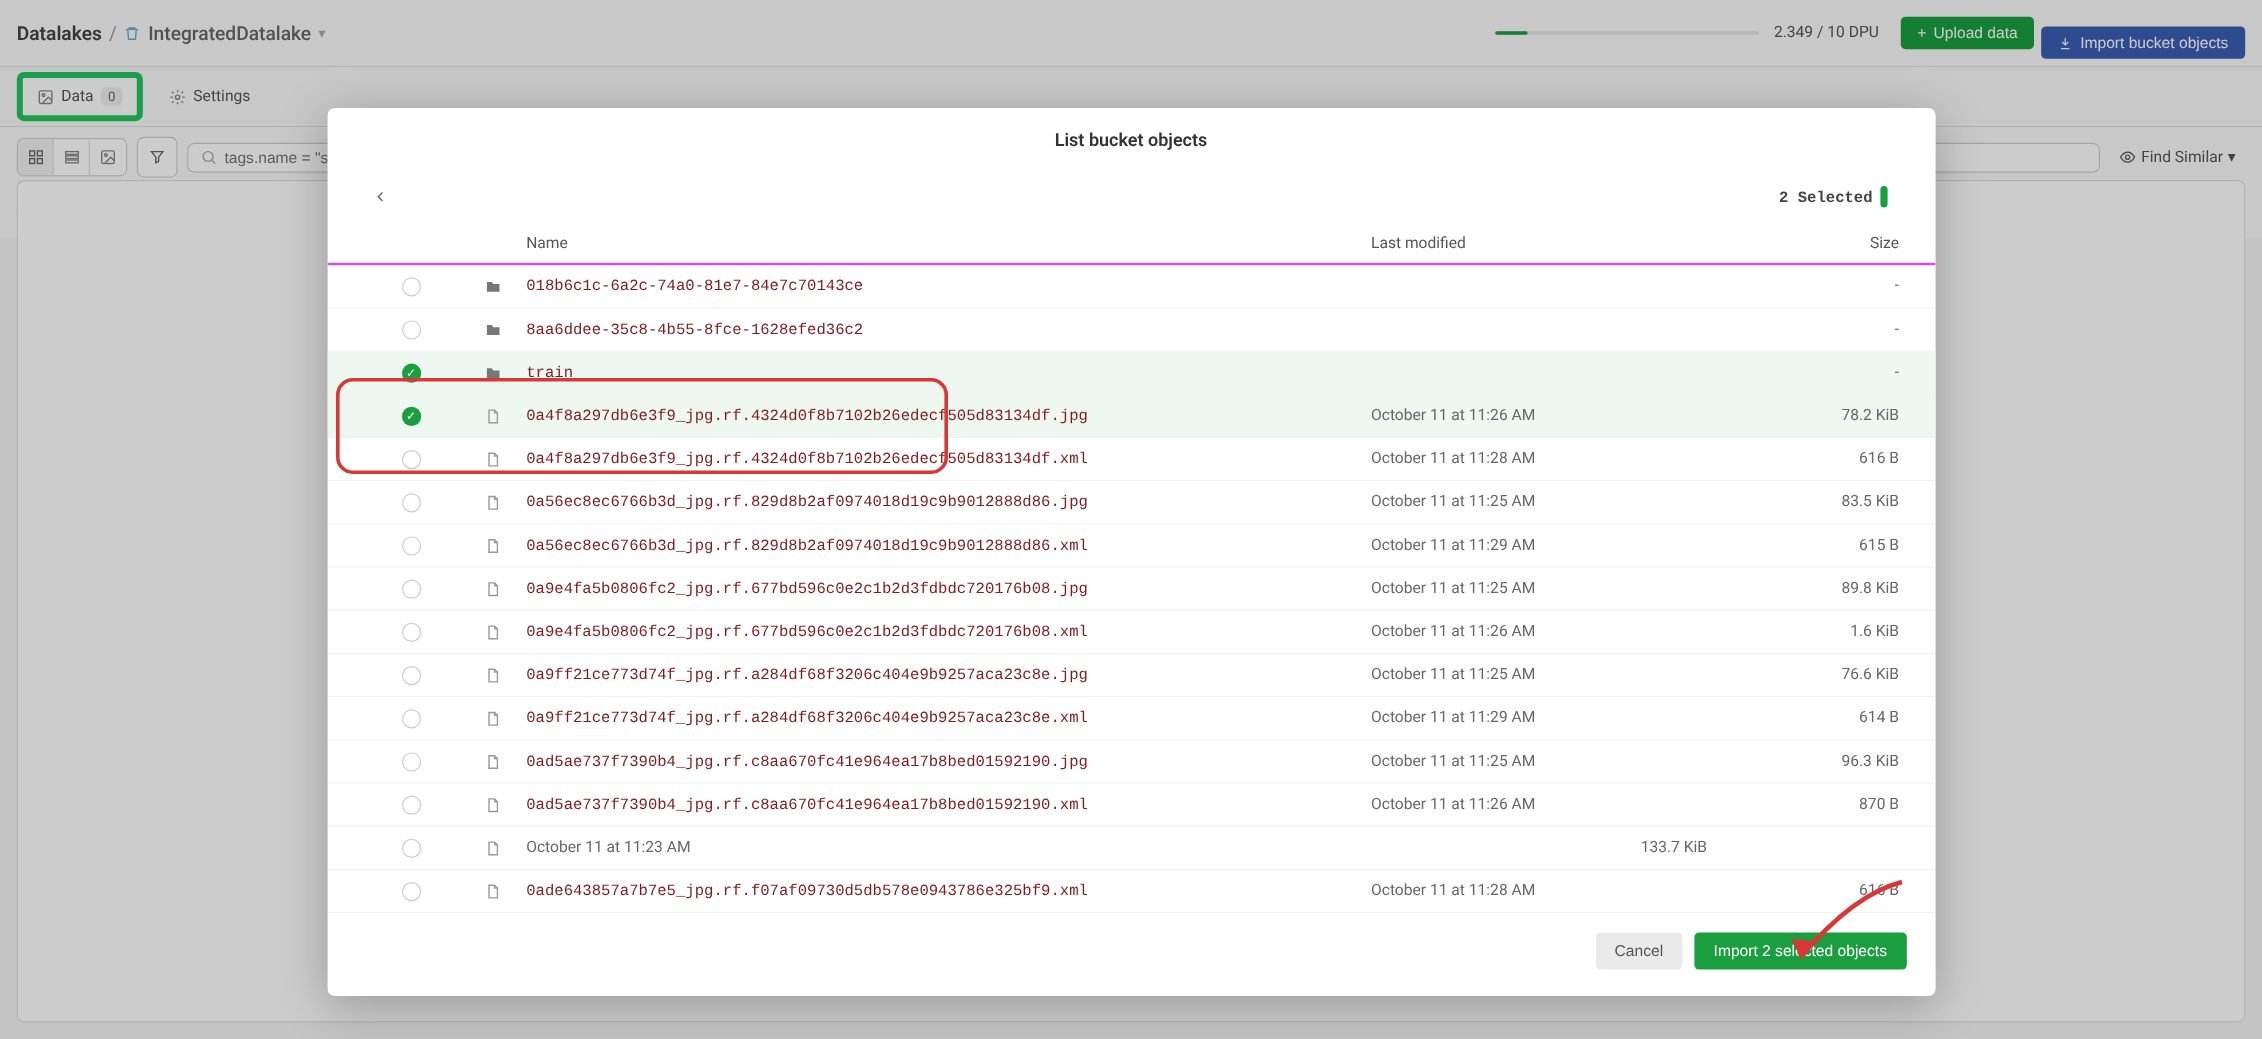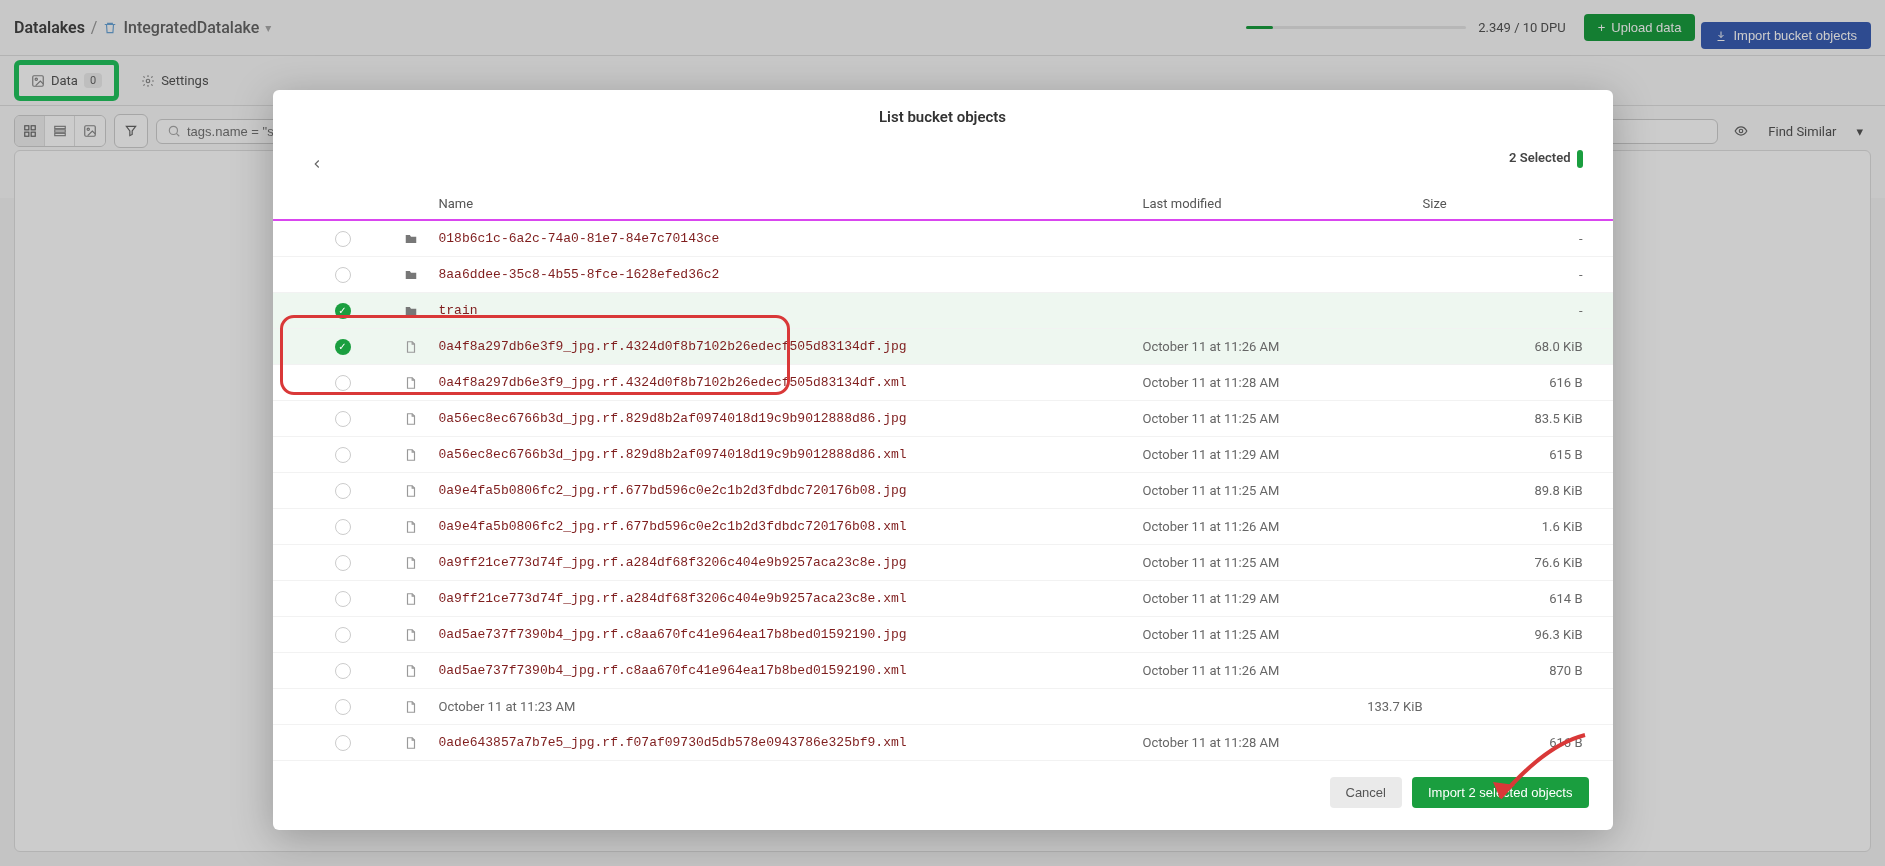--- a/index.html
+++ b/index.html
@@ -23,44 +23,44 @@
 .tab .badge { background: #eee; color: #666; border-radius: 4px; padding: 1px 6px; font-size: 11px; }
 .tab.plain { border: none; background: transparent; }
 .toolbar { display: flex; align-items: center; padding: 8px 14px; gap: 8px; background: #fafafa; }
 .icon-group { display: flex; border: 1px solid #d0d0d0; border-radius: 6px; overflow: hidden; }
 .icon-group .ib { width: 30px; height: 30px; display: flex; align-items: center; justify-content: center; border-right: 1px solid #e0e0e0; cursor: pointer; background: #fff; }
 .icon-group .ib:last-child { border-right: none; }
 .icon-group .ib.active { background: #f0f0f0; }
 .filter-btn { width: 34px; height: 34px; border: 1px solid #d0d0d0; border-radius: 6px; display: flex; align-items: center; justify-content: center; cursor: pointer; background: #fff; }
 .search-wrap { flex: 1; display: flex; align-items: center; border: 1px solid #d0d0d0; border-radius: 6px; padding: 4px 10px; gap: 6px; background: #fff; }
 .search-wrap input { border: none; outline: none; flex: 1; font-size: 13px; background: transparent; }
-.findsim { display: inline-flex; align-items: center; gap: 20px; color: #555; font-size: 13px; cursor: pointer; padding: 4px 8px; }
+.findsim { display: inline-flex; align-items: center; gap: 4px; color: #555; font-size: 13px; cursor: pointer; padding: 4px 8px; }
 .subbar { display: flex; align-items: center; padding: 6px 14px; gap: 8px; background: #fafafa; }
 .chip { width: 40px; height: 24px; border: 1px solid #d0d0d0; border-radius: 12px; display: flex; align-items: center; padding: 0 6px; cursor: pointer; background: #fff; }
 .chip .dot { width: 12px; height: 12px; border: 1.5px solid #bbb; border-radius: 50%; }
 .chip .car { margin-left: auto; color: #aaa; font-size: 10px; }
 .subbar-spacer { flex: 1; }
 .square-btn { width: 30px; height: 30px; border: 1px solid #d0d0d0; border-radius: 6px; display: flex; align-items: center; justify-content: center; cursor: pointer; background: #fff; }
 .slider-wrap { display: flex; align-items: center; gap: 6px; }
 .slider-track { width: 120px; height: 4px; background: #ddd; border-radius: 2px; position: relative; }
 .slider-thumb { position: absolute; top: -4px; left: 62%; width: 12px; height: 12px; background: #3a5eb5; border-radius: 50%; }
 .canvas { position: absolute; left: 14px; right: 14px; top: 150px; bottom: 14px; border: 1px solid #e0e0e0; border-radius: 6px; background: #fff; }
 
 
 .overlay { position: absolute; inset: 0; background: rgba(0,0,0,0.20); display: flex; align-items: flex-start; justify-content: center; padding-top: 90px; }
 .modal { width: 1340px; background: #fff; border-radius: 6px; box-shadow: 0 8px 40px rgba(0,0,0,0.25); overflow: hidden; }
 .modal-title { text-align: center; font-size: 15px; font-weight: 600; padding: 18px; color: #333; }
-.modal-hdr { display: flex; padding: 6px 30px 10px 30px; }
+.modal-hdr { display: flex; align-items: center; padding: 6px 40px 10px 30px; font-family: Liberation Mono, monospace; }
 .back-btn { width: 28px; height: 28px; display: flex; align-items: center; justify-content: center; cursor: pointer; color: #666; }
 .modal-hdr .spc { flex: 1; }
 .selcount { font-size: 13px; font-weight: 600; color: #444; }
 .scroll-ind { width: 6px; height: 18px; background: #1a9e3f; border-radius: 3px; margin-left: 6px; }
 .tbl { width: 100%; }
 .tbl-head { display: grid; grid-template-columns: 80px 56px 1fr 280px 160px; padding: 8px 30px; border-bottom: 2px solid #d946ef; font-size: 13px; color: #555; }
-.tbl-head .sz { text-align: left; }
+.tbl-head .sz { text-align: right; }
 .row { display: grid; grid-template-columns: 80px 56px 1fr 280px 160px; padding: 8px 30px; border-bottom: 1px solid #f2f2f2; font-size: 13px; color: #555; align-items: center; min-height: 36px; }
 .row.sel { background: #eef7f0; }
 .row .chk { display: flex; justify-content: center; }
 .row .chk .circle { width: 16px; height: 16px; border: 1.5px solid #ccc; border-radius: 50%; }
 .row .chk .checkmark { width: 16px; height: 16px; background: #1a9e3f; border-radius: 50%; display: flex; align-items: center; justify-content: center; color: #fff; font-size: 10px; }
 .row .ico { display: flex; justify-content: center; color: #888; }
 .row .nm { color: #7f1d1d; text-align: left; font-family: Liberation Mono, monospace; }
 .row .lm { color: #666; }
 .row .sz { text-align: right; color: #666; }
 .modal-ftr { display: flex; justify-content: flex-end; gap: 10px; padding: 16px 24px 22px 24px; }
@@ -285,21 +285,21 @@
                 <span class="checkmark">✓</span>
               </span>
               <span class="ico">
                 <svg width="14" height="14" viewBox="0 0 24 24" fill="none" stroke="#999" stroke-width="2">
                   <path d="M14 3H6v18h12V7l-4-4z"></path>
                   <path d="M14 3v4h4"></path>
                 </svg>
               </span>
               <span class="nm">0a4f8a297db6e3f9_jpg.rf.4324d0f8b7102b26edecf505d83134df.jpg</span>
               <span class="lm">October 11 at 11:26 AM</span>
-              <span class="sz">68.0 KiB</span>
+              <span class="sz">78.2 KiB</span>
             </div>
             <div class="row">
               <span class="chk">
                 <span class="circle"></span>
               </span>
               <span class="ico">
                 <svg width="14" height="14" viewBox="0 0 24 24" fill="none" stroke="#999" stroke-width="2">
                   <path d="M14 3H6v18h12V7l-4-4z"></path>
                   <path d="M14 3v4h4"></path>
                 </svg>

